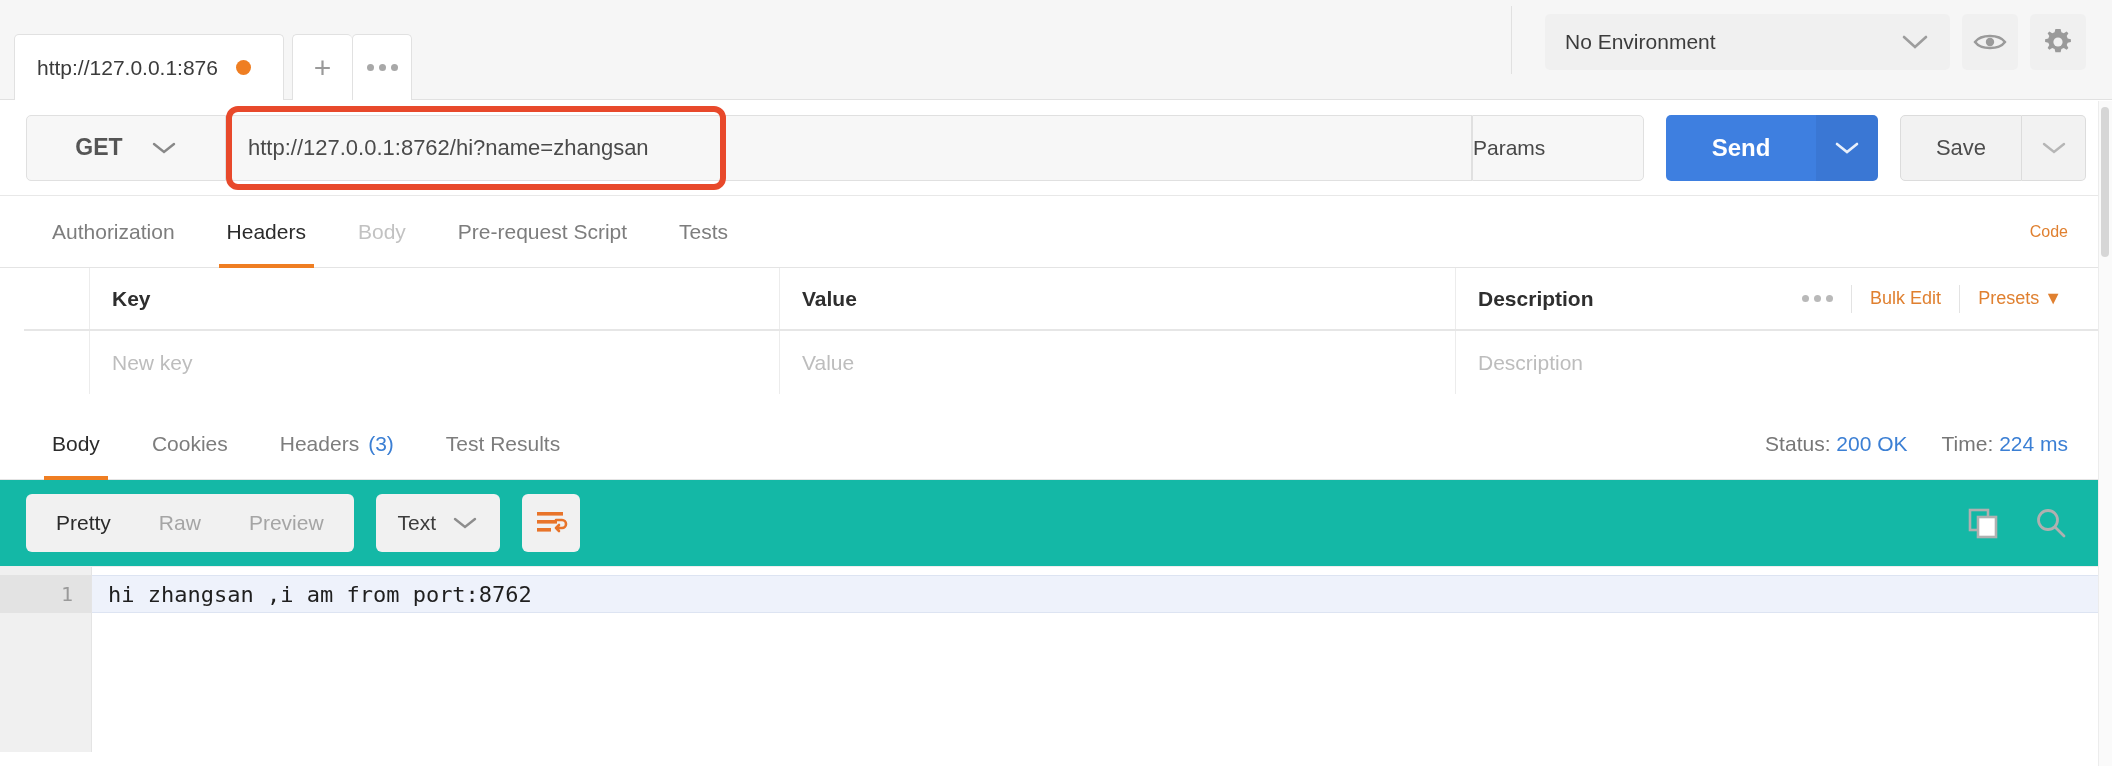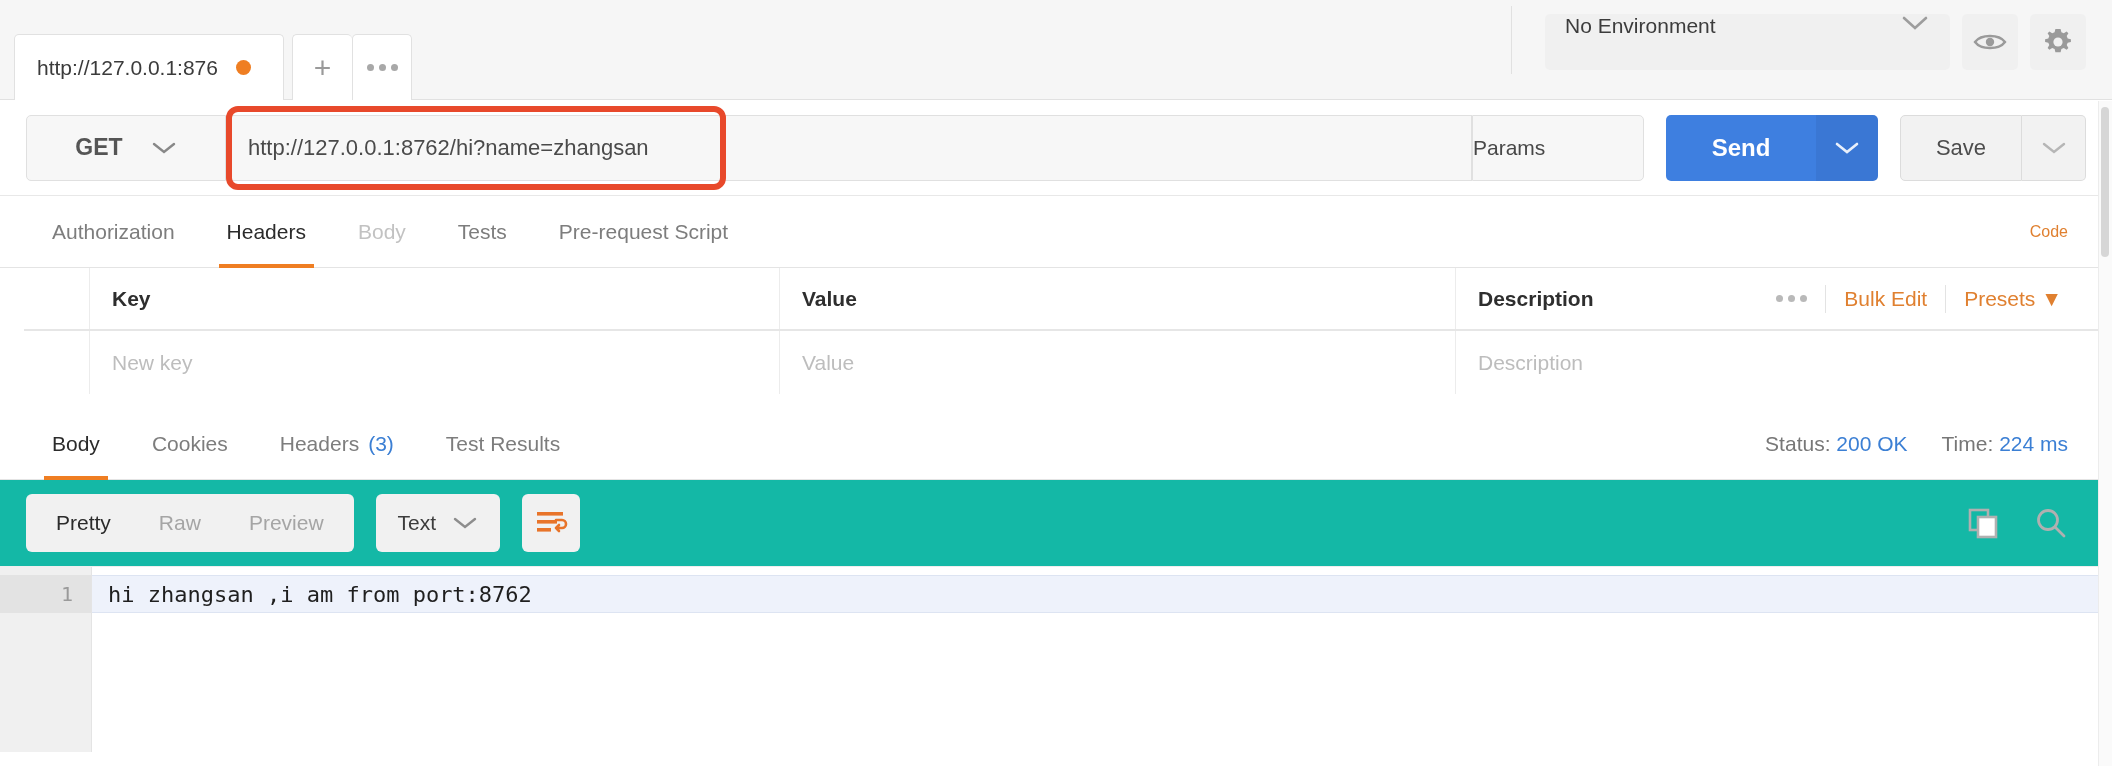--- a/index.html
+++ b/index.html
@@ -51,21 +51,21 @@
   .dots-glyph { display: flex; gap: 5px; }
   .dots-glyph i { width: 7px; height: 7px; border-radius: 50%; background: #a8a8a8; }
 
   .tabbar-right {
     position: absolute; right: 26px; top: 14px;
     display: flex; align-items: center; gap: 12px;
   }
   .env-select {
     width: 405px; height: 56px;
     background: #f0f0f0; border-radius: 5px;
-    display: flex; justify-content: space-between;
+    display: flex; align-items: center; justify-content: space-between;
     padding: 0 20px;
   }
   .env-label { font-size: 21px; color: #3c3c3c; }
   .icon-btn {
     width: 56px; height: 56px; background: #f0f0f0; border-radius: 5px;
     display: flex; align-items: center; justify-content: center;
   }
   .divider-v { width: 1px; height: 68px; background: #e1e1e1; position: absolute; left: -34px; top: -8px; }
 
   
@@ -166,21 +166,21 @@
   .hcell.desc { flex: 1; border-right: none; }
   .header-row .hcell { color: #2e2e2e; font-weight: 700; }
   .data-row .hcell { color: #bdbdbd; }
   .desc-actions {
     margin-left: auto; display: flex; align-items: center; gap: 0;
     padding-right: 28px;
   }
   .desc-actions .sep { width: 1px; height: 28px; background: #e3e3e3; margin: 0 18px; }
   .mini-dots { display: flex; gap: 5px; }
   .mini-dots i { width: 7px; height: 7px; border-radius: 50%; background: #b9b9b9; }
-  .orange-link { font-size: 21px; color: #e08030; font-weight: 400; }
+  .orange-link { font-size: 18px; color: #e08030; font-weight: 400; }
 
   
   .resptabs {
     display: flex; align-items: center;
     height: 72px; padding: 0 26px;
     background: #fff; border-bottom: 1px solid #e4e4e4;
     position: relative; margin-top: 14px;
   }
   .status-area {
     position: absolute; right: 44px; display: flex; gap: 34px;
@@ -340,22 +340,22 @@
           </svg>
       </span>
     </div>
   </div>
 </div>
 
 <div class="reqtabs">
   <div class="rtab">Authorization</div>
   <div class="rtab active">Headers</div>
   <div class="rtab dim">Body</div>
+  <div class="rtab">Pre-request Script</div>
   <div class="rtab">Tests</div>
-  <div class="rtab">Pre-request Script</div>
   <div class="code-link">Code</div>
 </div>
 
 <div class="htable">
   <div class="hrow header-row">
     <div class="hcell chk"></div>
     <div class="hcell key">Key</div>
     <div class="hcell val">Value</div>
     <div class="hcell desc">
       <span>Description</span>

